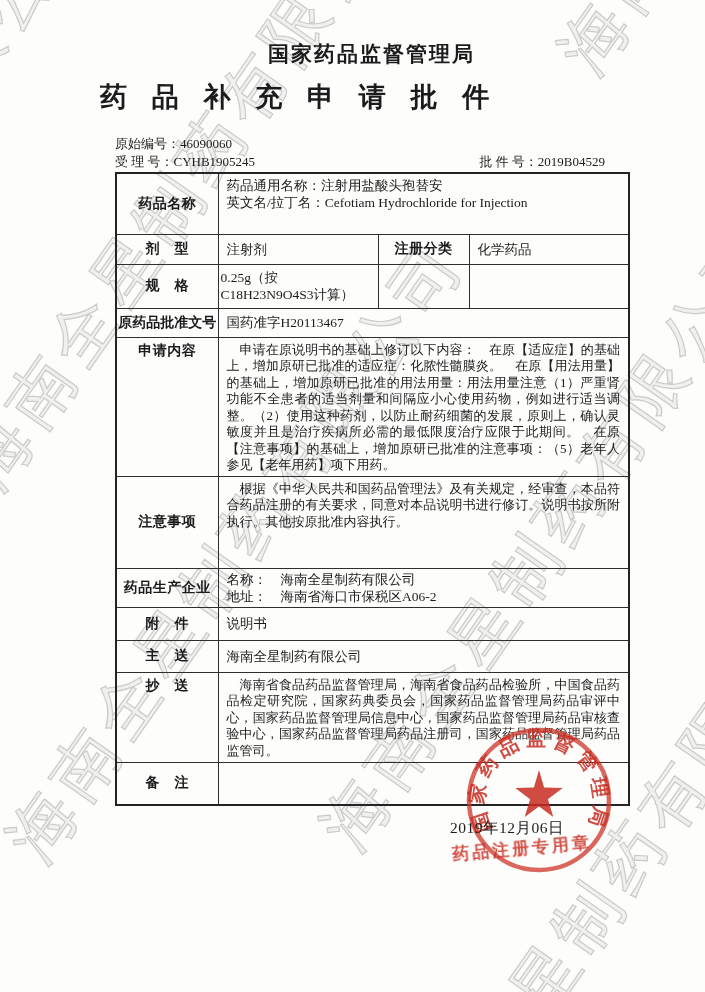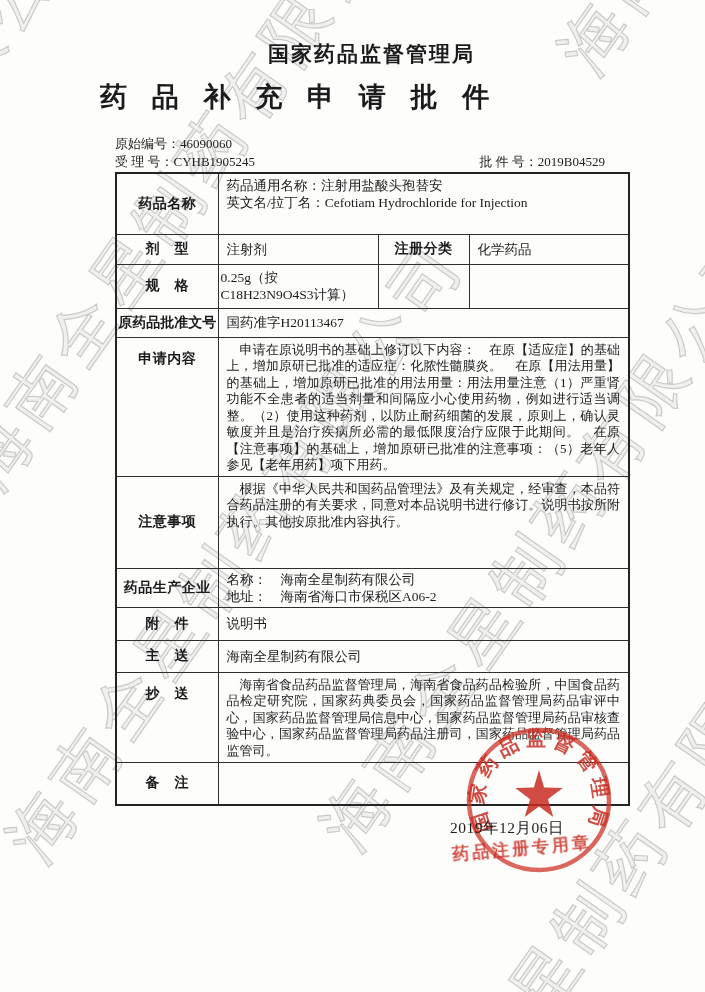--- a/index.html
+++ b/index.html
@@ -45,21 +45,21 @@
   .doc-table {
     position:absolute; left:115px; top:172px; width:513px;
     border-collapse:collapse; table-layout:fixed;
     border:2px solid #242424;
   }
   .doc-table td { border:1.5px solid #2e2e2e; overflow:hidden; }
   .lbl {
     font-weight:bold; text-align:center; vertical-align:middle;
     font-size:14px; padding:0 1px; letter-spacing:0.5px;
   }
-  .lbl.top { vertical-align:top; padding-top:12px;margin-left:24px; }
+  .lbl.top { vertical-align:top; padding-top:4px;margin-left:24px; }
   .val {
     font-size:13.5px; padding:2px 8px; vertical-align:middle;
     white-space:pre-line; line-height:17px;margin-left:12px;
   }
   .val.top { vertical-align:top; padding-top:3px; }
   .val.para { vertical-align:top; line-height:16.5px; font-size:13px; padding-top:4px; text-align:justify; }
   
   .seal-wrap { position:absolute; left:461px; top:722px; width:156px; height:156px; z-index:2; pointer-events:none; }
   .seal-date {
     position:absolute; left:450px; top:818px; z-index:3;

